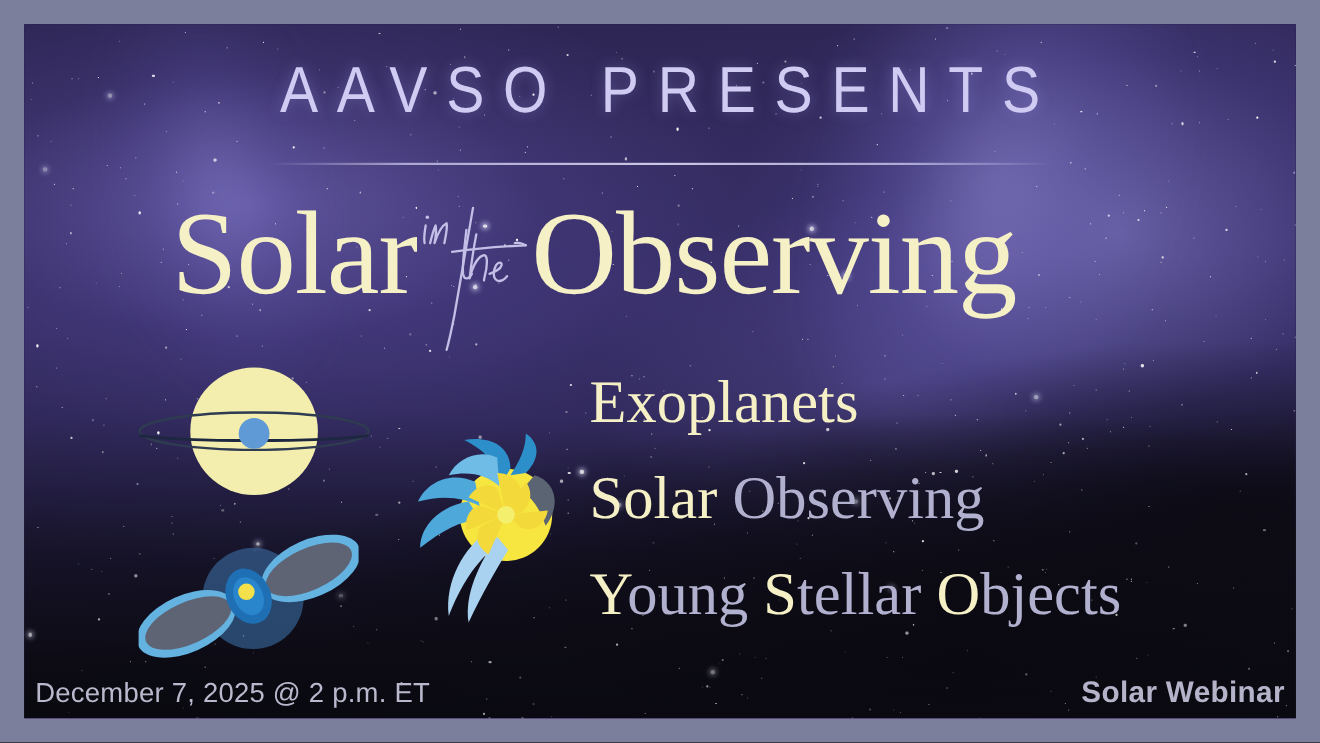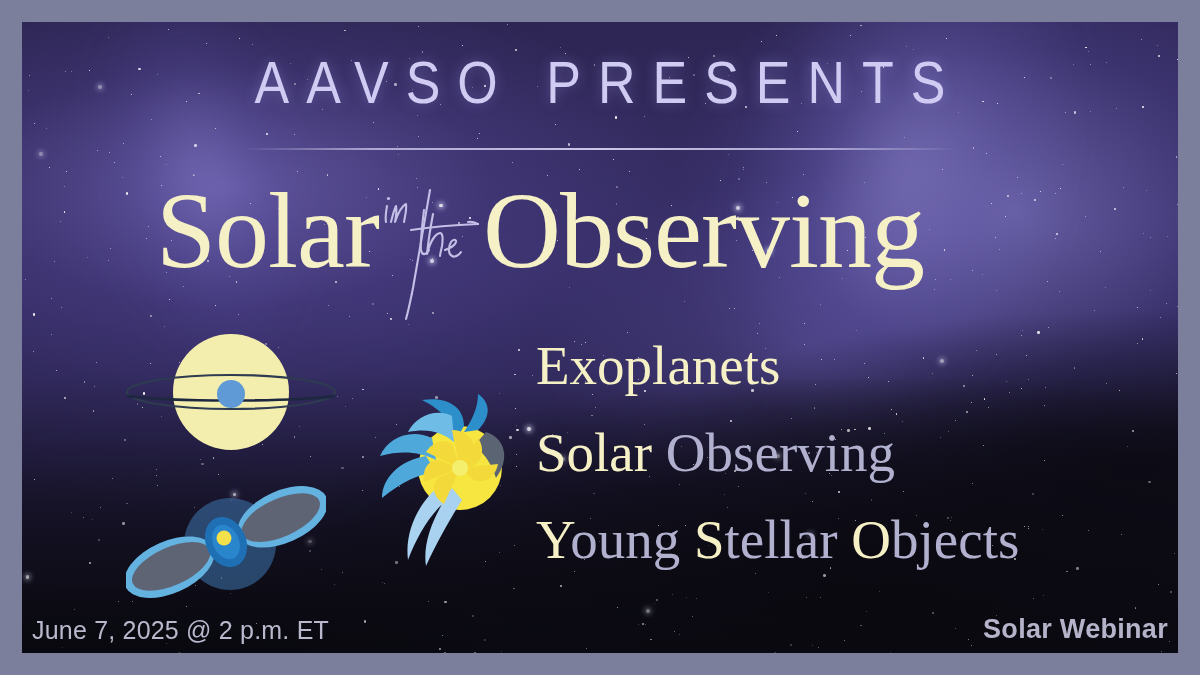--- a/index.html
+++ b/index.html
@@ -800,17 +800,17 @@
         <path d="M100 74 L118 44 C124 52, 124 64, 114 72 Z" fill="#f4d93a"></path>
         <path d="M100 74 L138 70 C136 82, 126 90, 114 86 Z" fill="#f4d93a"></path>
         <path d="M100 74 L92 36 C102 36, 112 42, 114 52 Z" fill="#f4d93a"></path>
         <path d="M100 74 L66 58 C72 48, 84 44, 92 50 Z" fill="#f4d93a"></path>
         <path d="M100 74 L64 88 C62 76, 68 66, 78 66 Z" fill="#f4d93a"></path>
         <path d="M100 74 L84 110 C74 104, 70 92, 78 84 Z" fill="#f4d93a"></path>
         <circle cx="100" cy="74" r="8" fill="#f5ef6e"></circle>
       </svg>
     </div>
 
-    <div class="foot-left">June 7, 2025 @ 2 p.m. ET</div>
+    <div class="foot-left">December 7, 2025 @ 2 p.m. ET</div>
     <div class="foot-right">Solar Webinar</div>
 
   </div>
 </div>
 
 </body></html>

